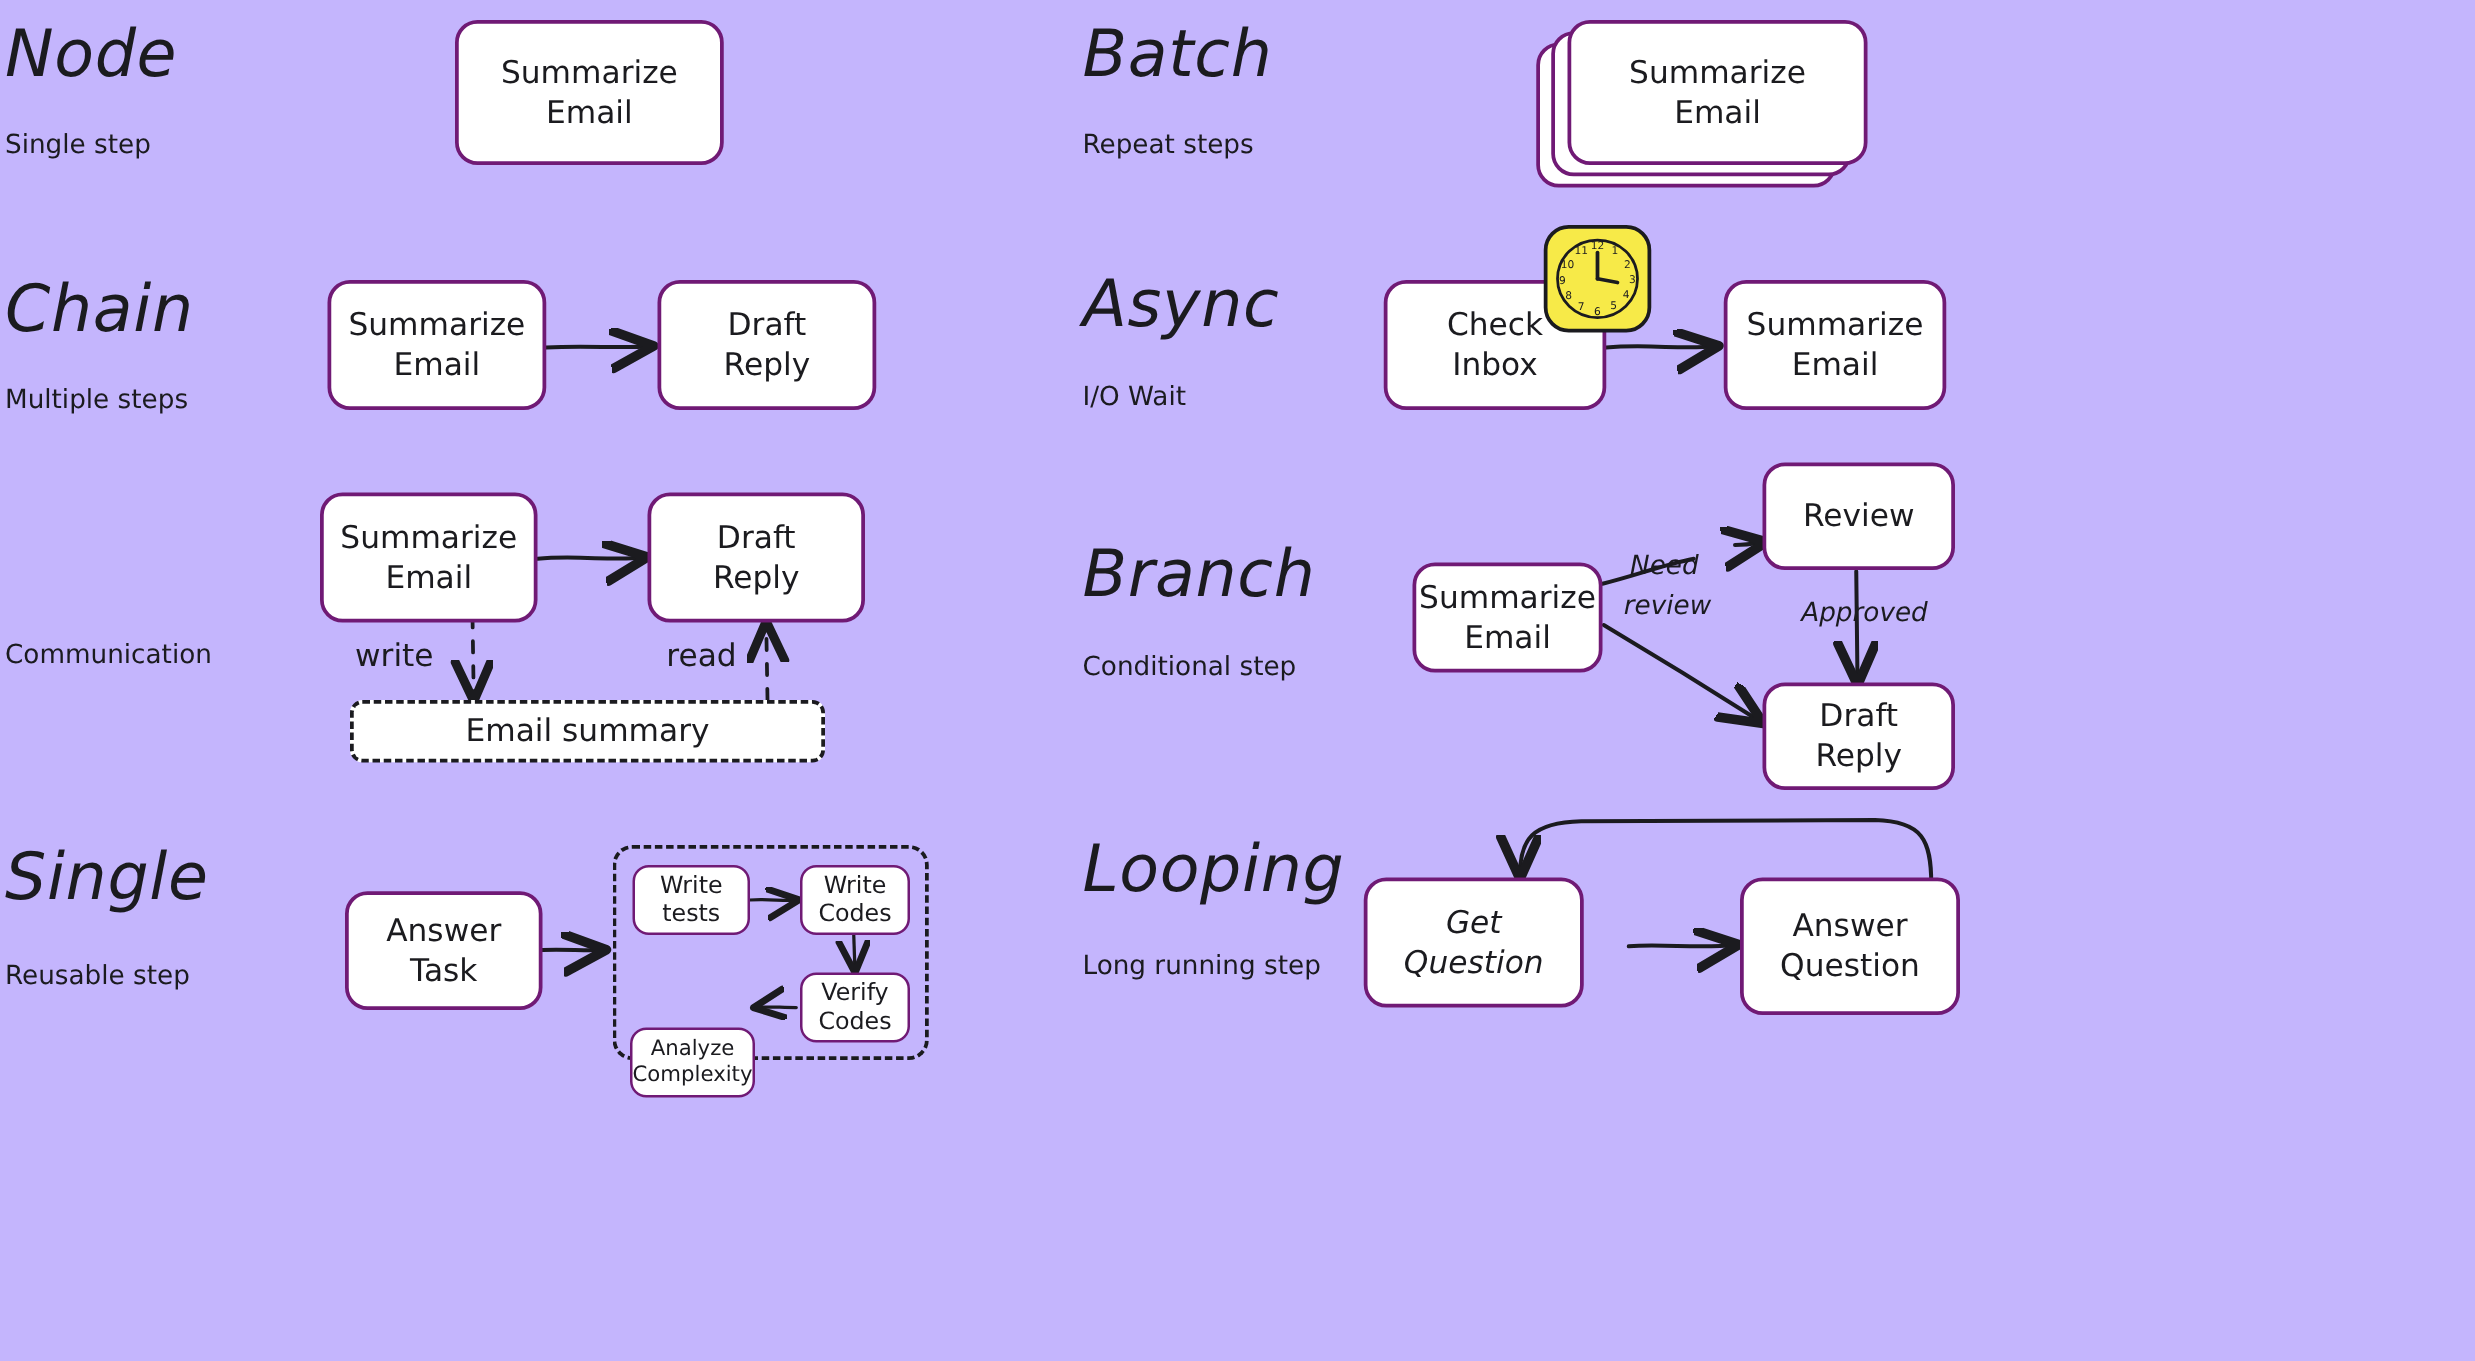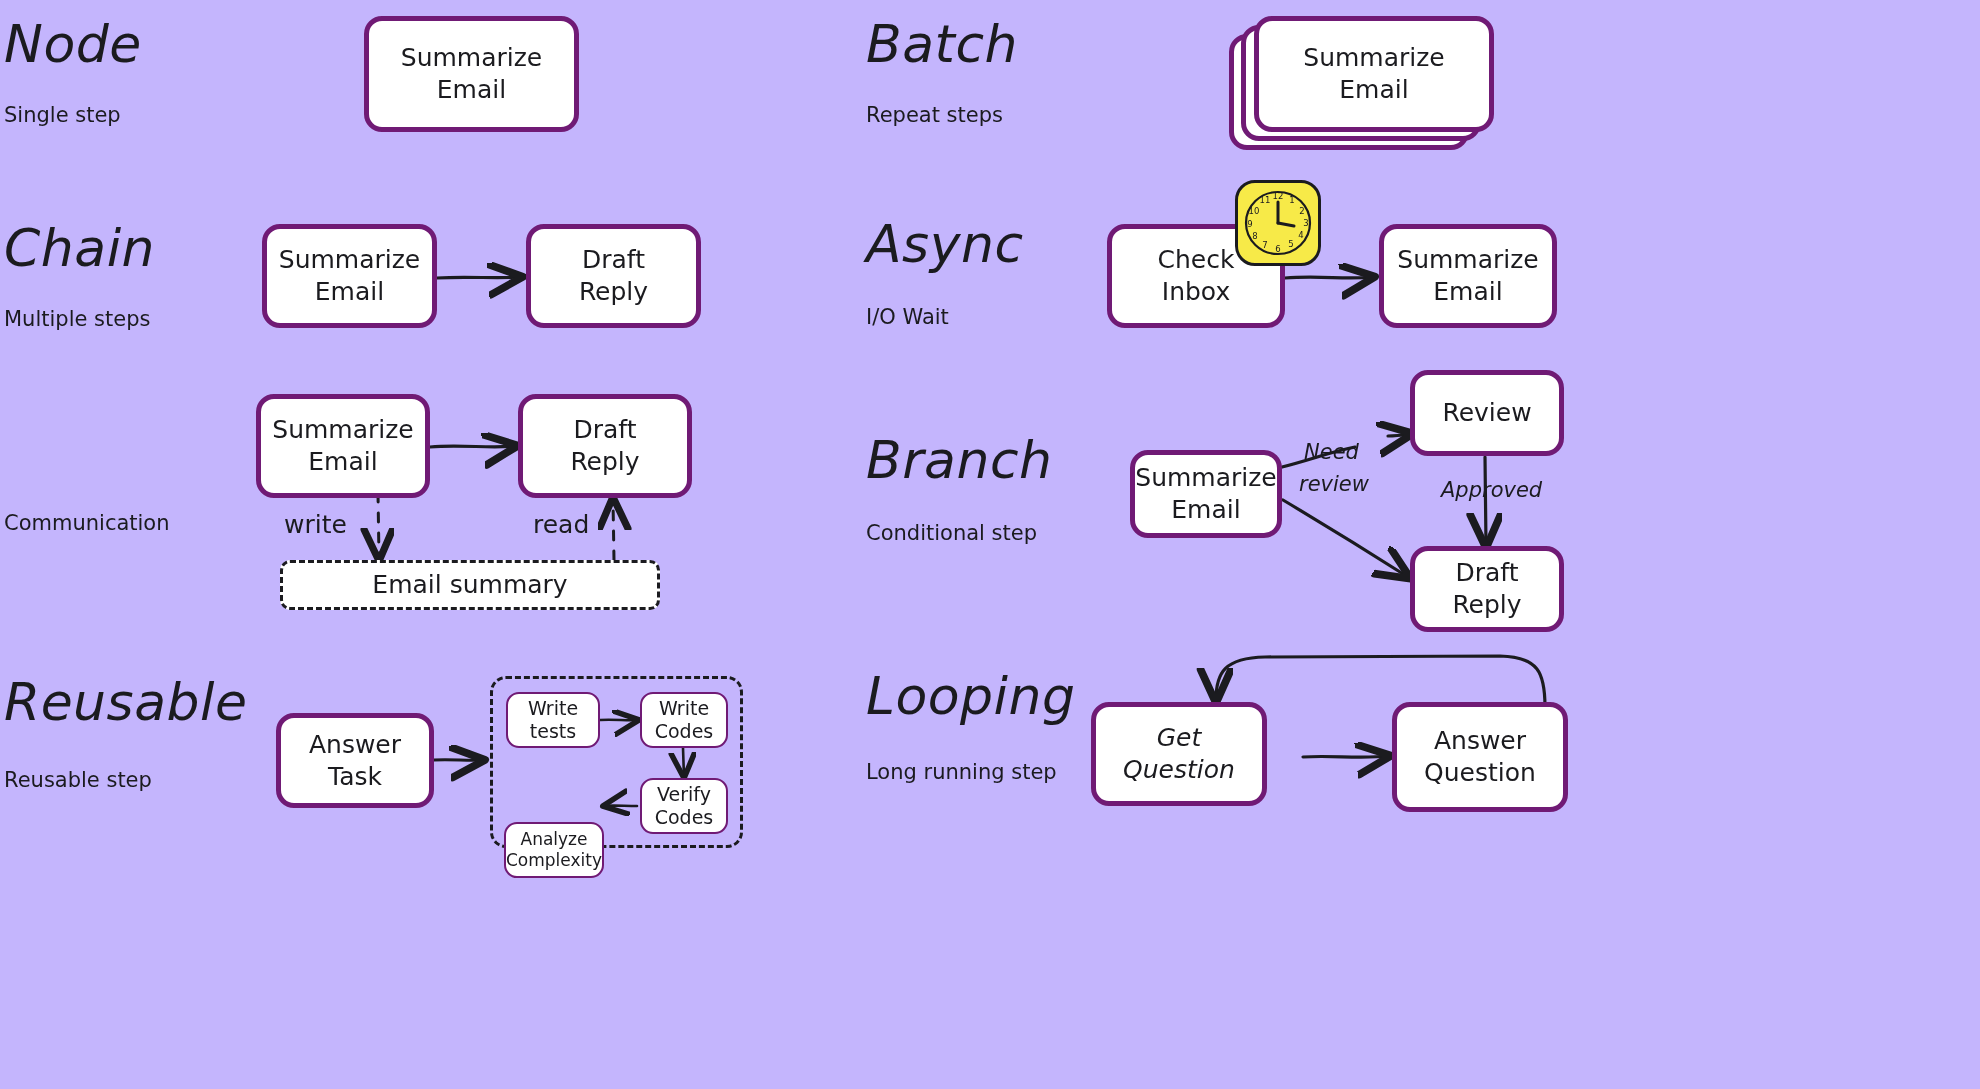--- a/index.html
+++ b/index.html
@@ -32,21 +32,21 @@
     position: absolute;
     font-family: "DejaVu Sans", sans-serif;
     font-size: 21px;
     color: #1b1b1f;
     white-space: nowrap;
   }
 
   
   .node {
     position: absolute;
-    border: 5px solid #701a75;
+    border: 3px solid #701a75;
     border-radius: 18px;
     background: #ffffff;
     display: flex;
     align-items: center;
     justify-content: center;
     text-align: center;
     font-family: "DejaVu Sans", sans-serif;
     font-size: 25px;
     line-height: 1.28;
     color: #1b1b1f;
@@ -248,21 +248,21 @@
   <div class="node" style="left:1130px; top:450px; width:152px; height:88px;">Summarize
 Email</div>
   <div class="node" style="left:1410px; top:370px; width:154px; height:86px;">Review</div>
   <div class="node" style="left:1410px; top:546px; width:154px; height:86px;">Draft
 Reply</div>
 
   <div class="edge-label tiny" style="left:1304px; top:440px;">Need</div>
   <div class="edge-label tiny" style="left:1299px; top:472px;">review</div>
   <div class="edge-label tiny" style="left:1441px; top:478px;">Approved</div>
 
-  <div class="pattern-title" style="left:4px; top:672px;">Reusable</div>
+  <div class="pattern-title" style="left:4px; top:672px;">Single</div>
   <div class="pattern-sub" style="left:4px; top:768px;">Reusable step</div>
 
   <div class="node" style="left:276px; top:713px; width:158px; height:95px;">Answer
 Task</div>
 
   <div class="group-dashed" style="left:490px; top:676px; width:253px; height:172px;"></div>
 
   <div class="node small" style="left:506px; top:692px; width:94px; height:56px;">Write
 tests</div>
   <div class="node small" style="left:640px; top:692px; width:88px; height:56px;">Write

